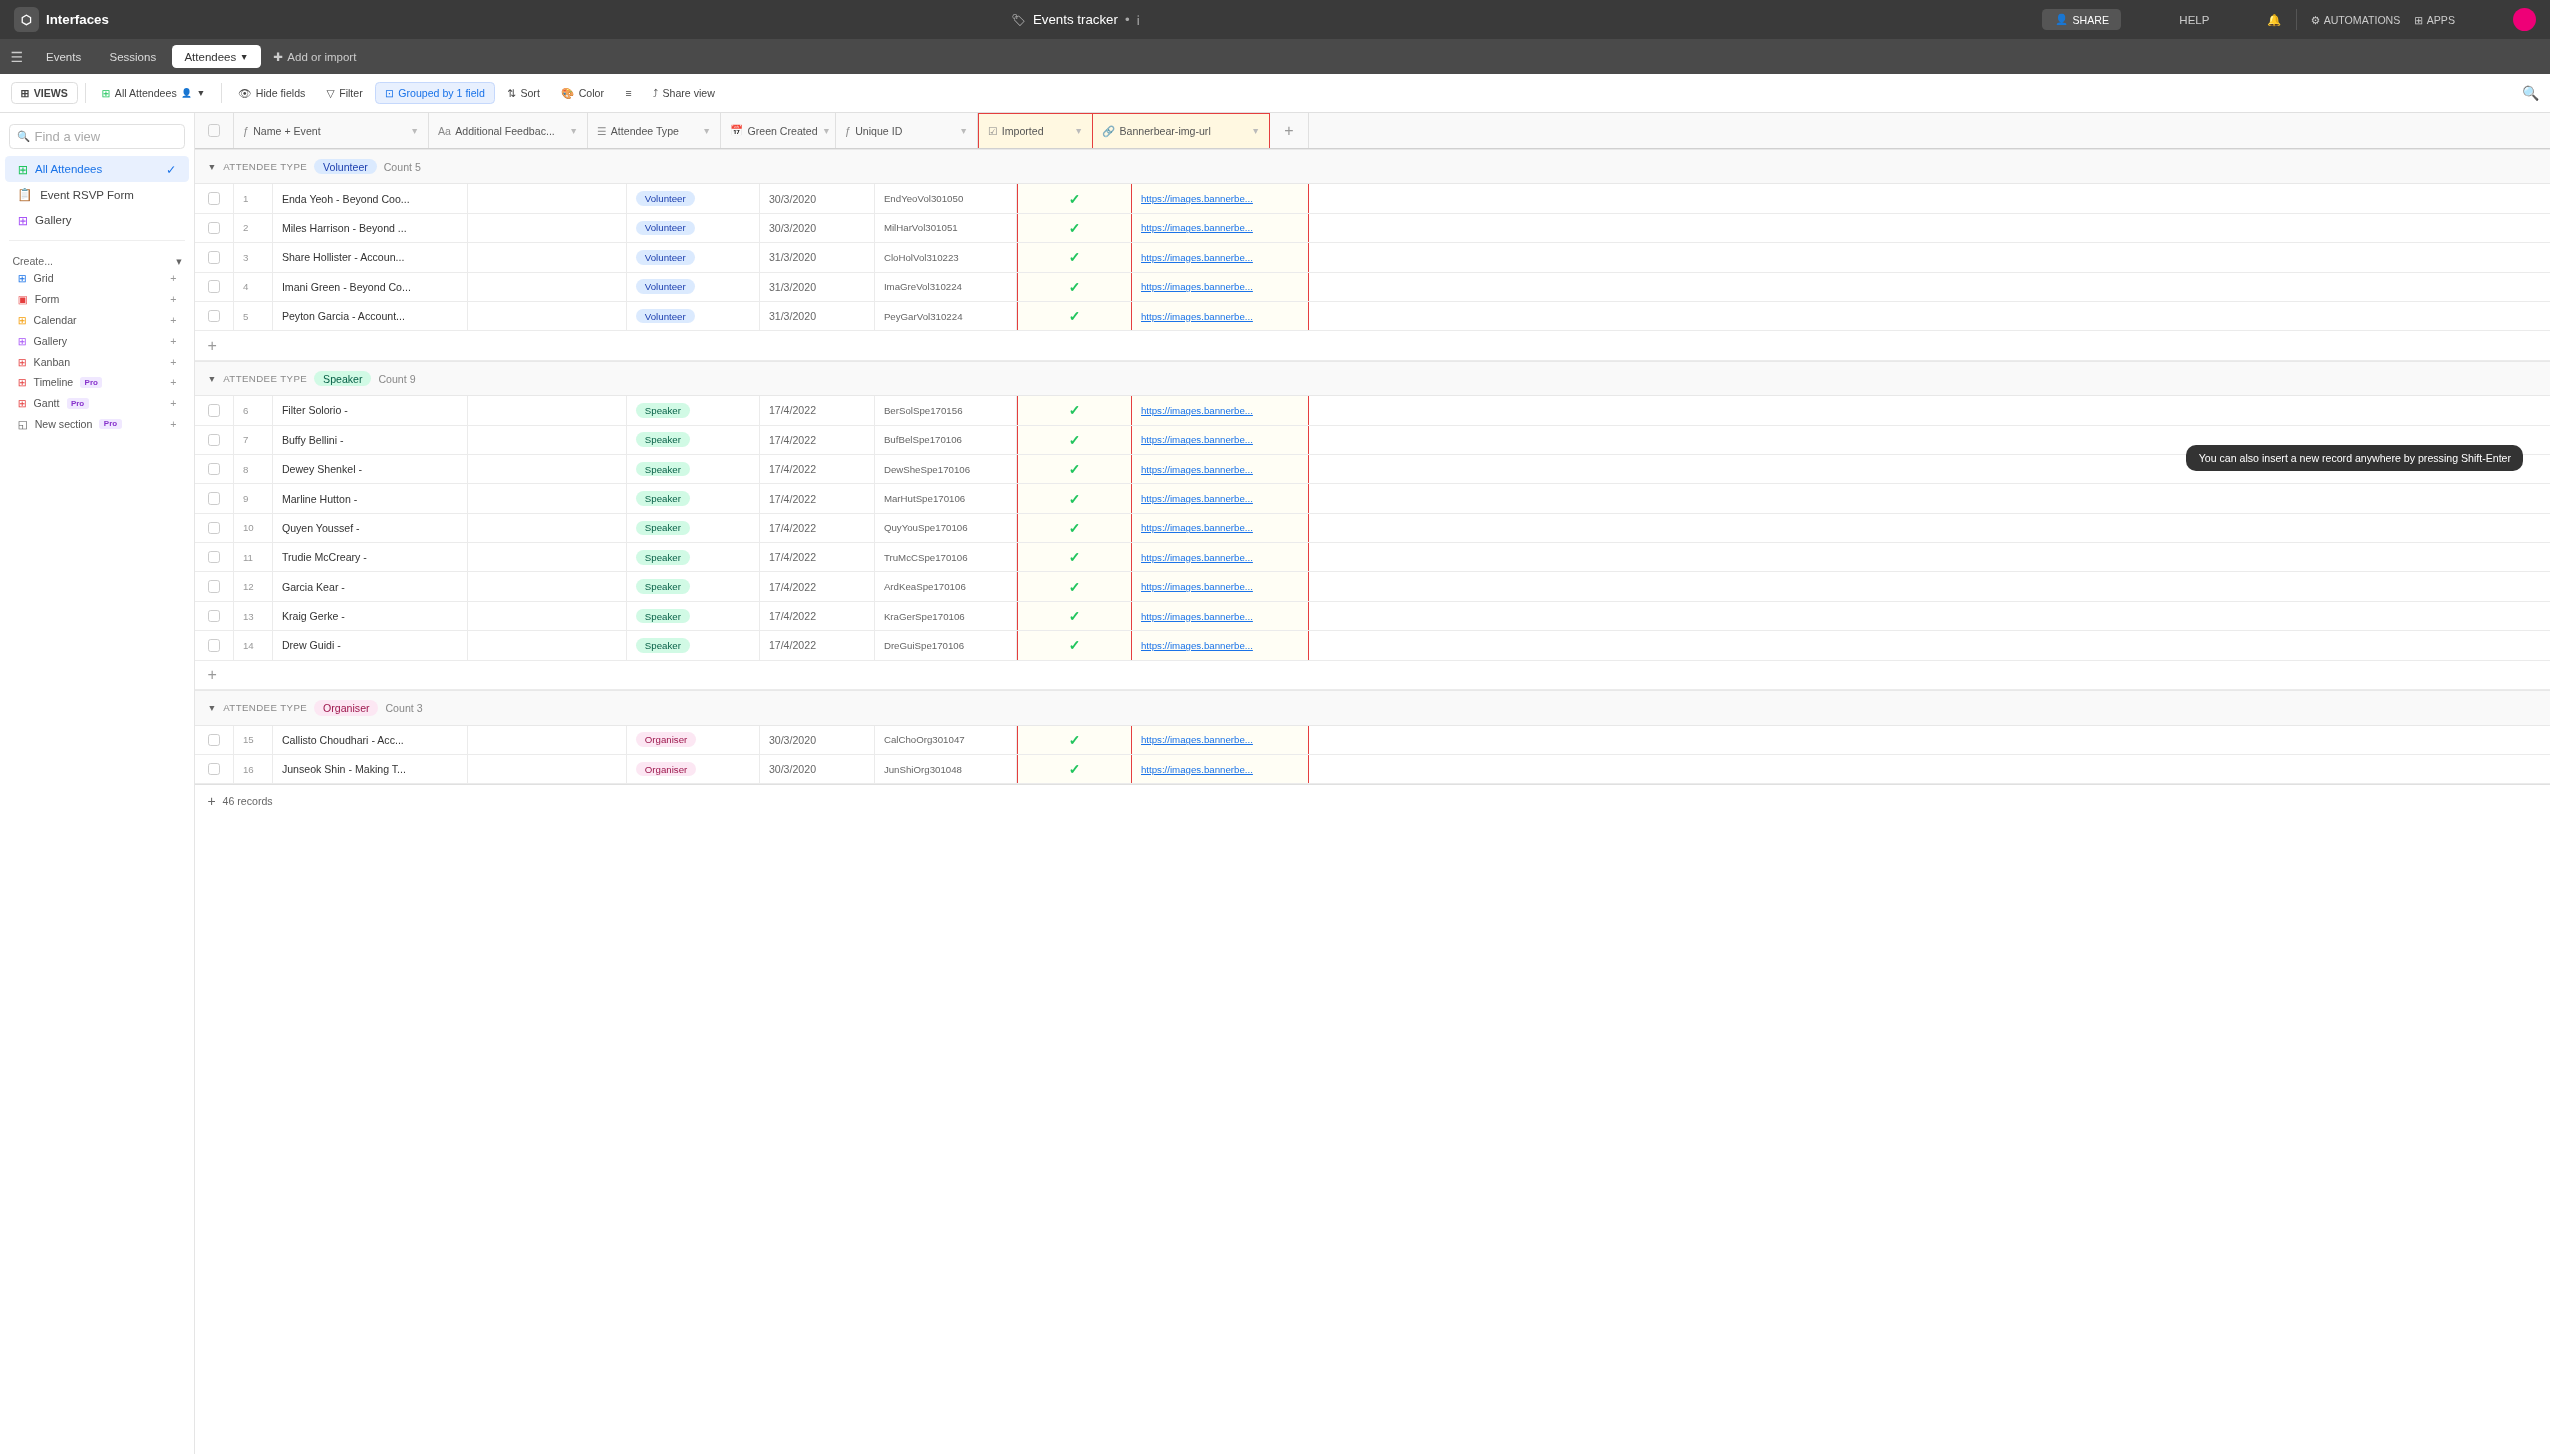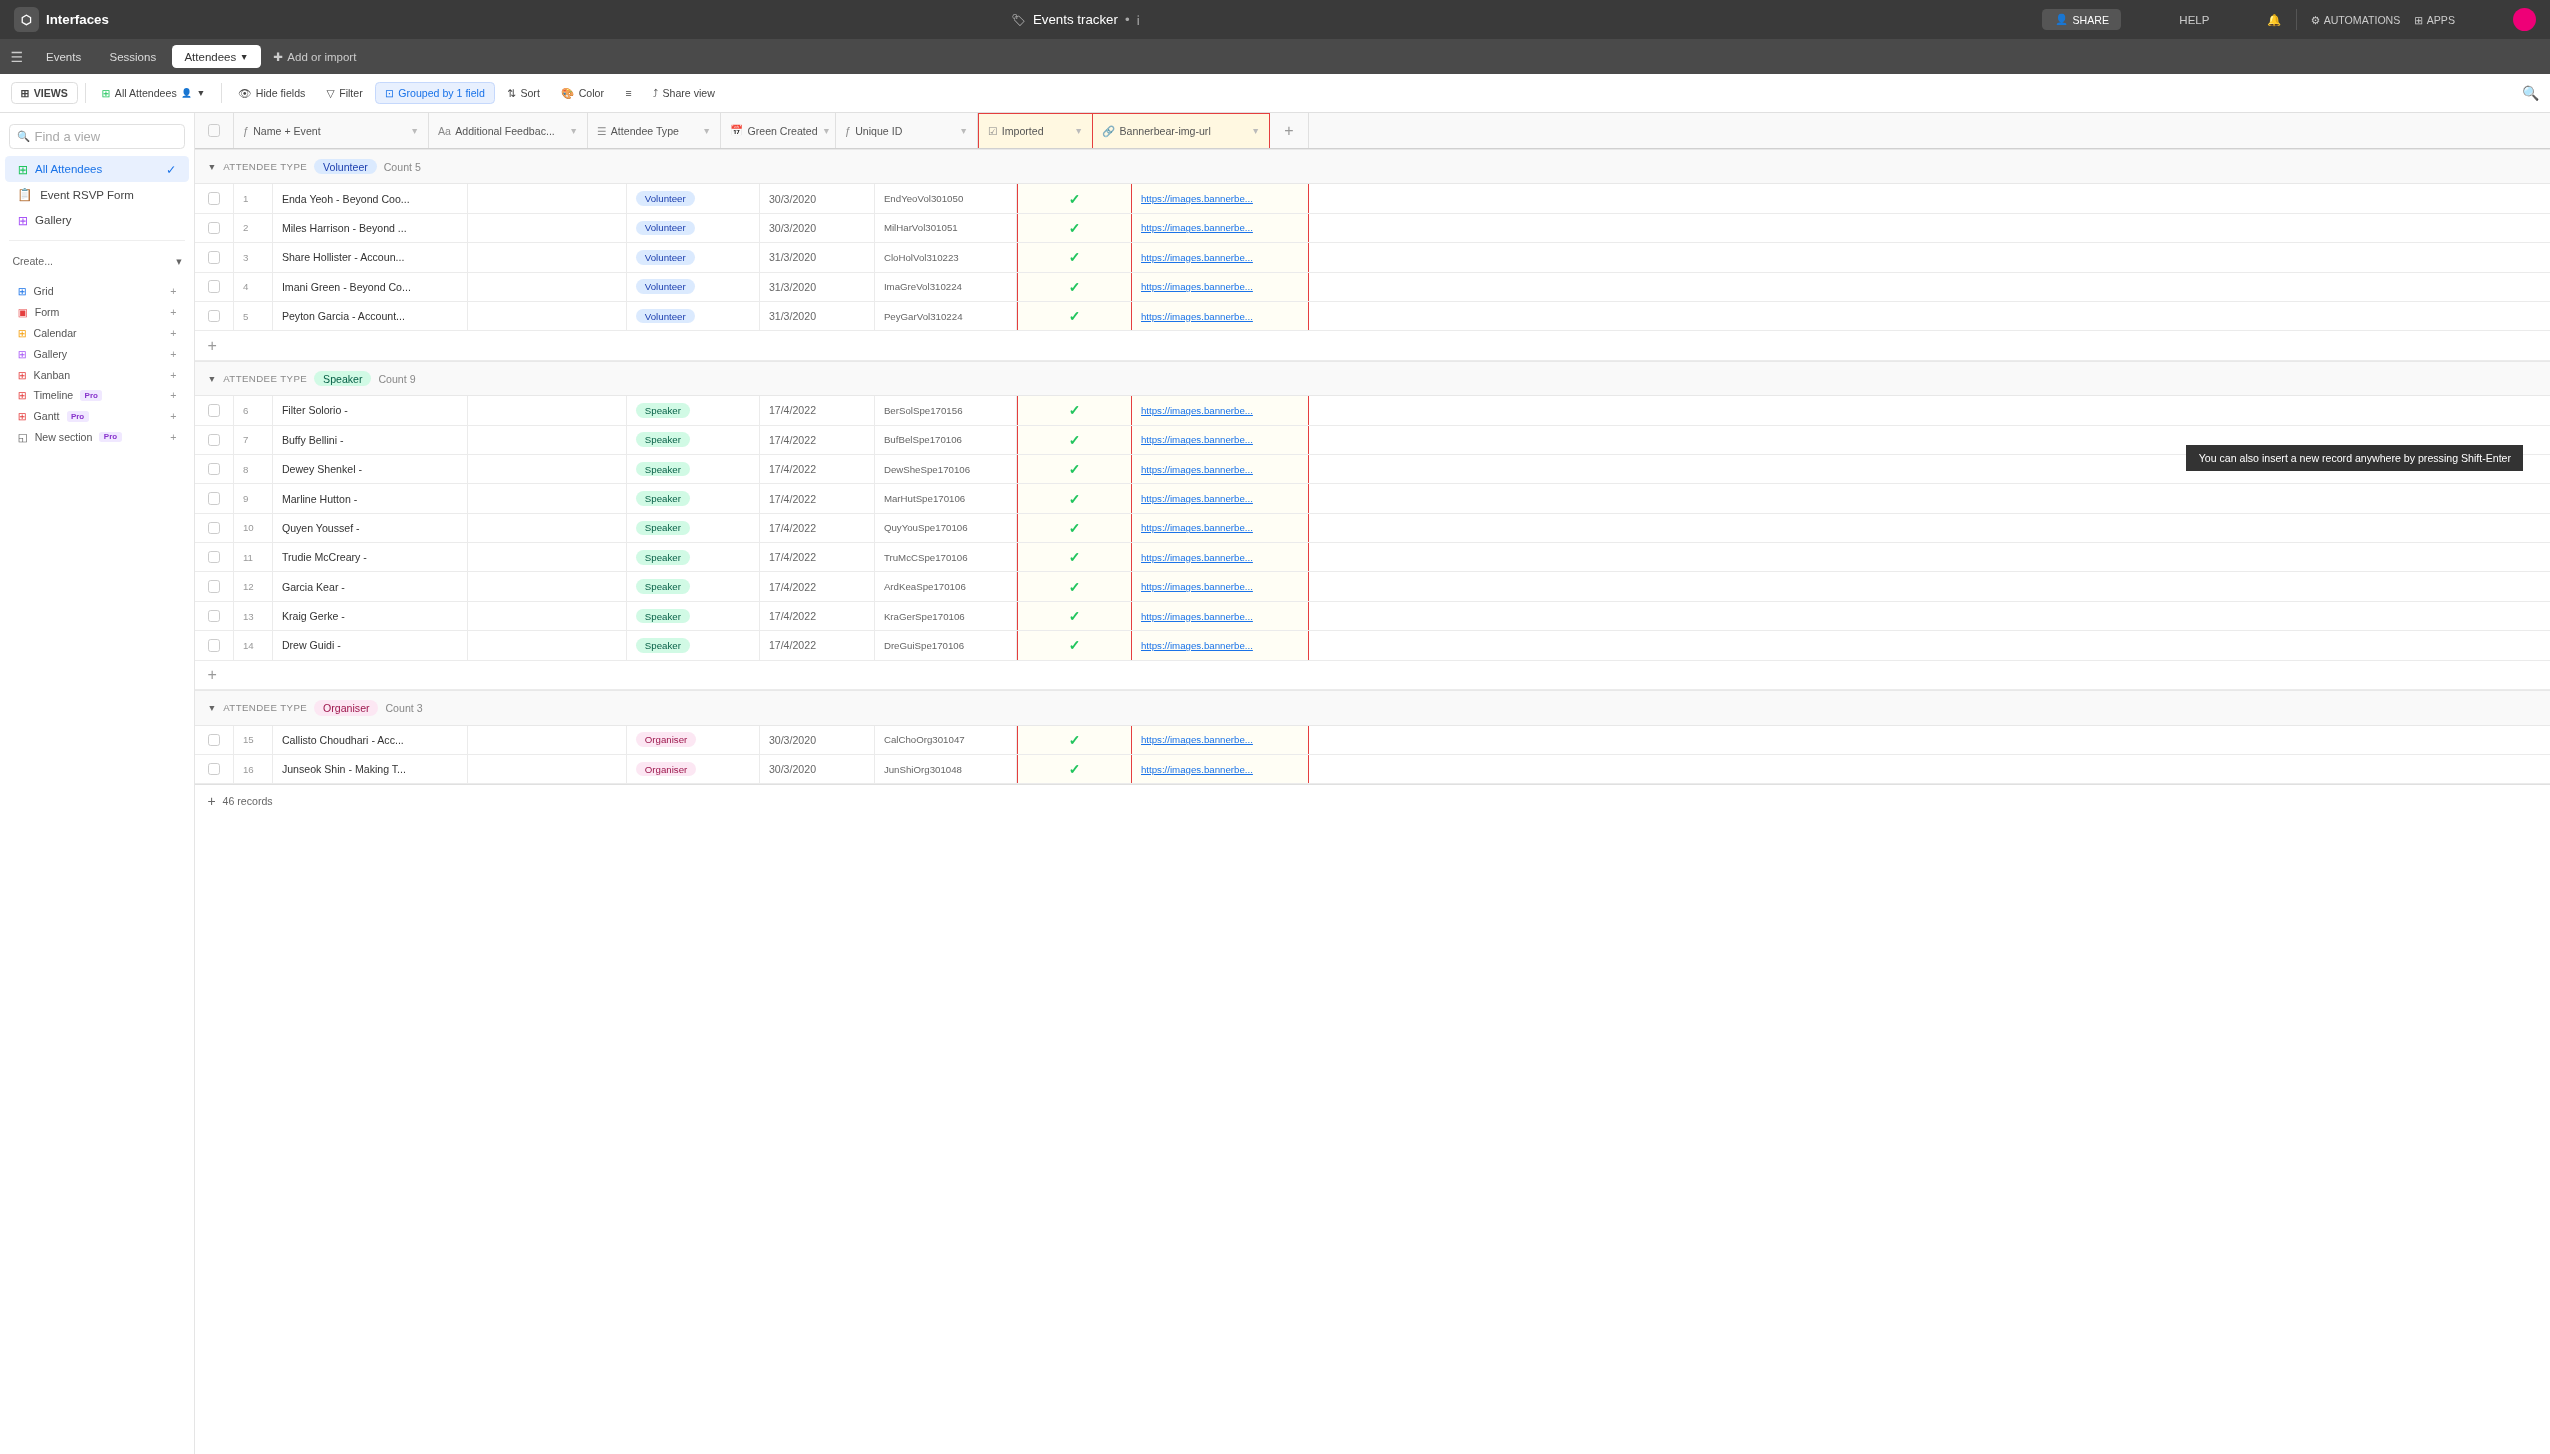--- a/index.html
+++ b/index.html
@@ -50,21 +50,21 @@
 
     
     .sidebar { width: 195px; background: #fff; border-right: 0.9px solid #e5e5e5; display: flex; flex-direction: column; padding: 10.6px 0; overflow-y: auto; }
     .sidebar-search { margin: 0 8.9px 7px; padding: 4.4px 7px; border: 0.9px solid #e0e0e0; border-radius: 4.4px; font-size: 10.6px; color: #999; display: flex; align-items: center; gap: 4.4px; }
     .sidebar-item { display: flex; align-items: center; gap: 7px; padding: 5.3px 12.4px; cursor: pointer; font-size: 11.5px; color: #444; border-radius: 4.4px; margin: 0 5.3px; }
     .sidebar-item.active { background: #e8f0fe; color: #1a73e8; font-weight: 500; }
     .sidebar-item .check-icon { margin-left: auto; color: #1a73e8; font-size: 12.4px; }
     .sidebar-icon { font-size: 12.4px; }
     .sidebar-section-divider { height: 0.9px; background: #eee; margin: 7px 8.9px; }
     .create-section { padding: 7px 12.4px; }
-    .create-header { display: flex; align-items: center; justify-content: space-between; color: #666; font-size: 10.6px; cursor: pointer; margin-bottom: 14px; }
+    .create-header { display: flex; align-items: center; justify-content: space-between; color: #666; font-size: 10.6px; cursor: pointer; margin-bottom: 1px; }
     .create-item { display: flex; align-items: center; gap: 7px; padding: 4.4px 5.3px; font-size: 10.6px; color: #555; cursor: pointer; border-radius: 3.5px; }
     .create-item .add-icon { margin-left: auto; color: #999; }
     .pro-badge { font-size: 8px; background: #f0e8ff; color: #8833cc; padding: 0.9px 4.4px; border-radius: 2.7px; font-weight: 600; }
 
     
     .grid-area { flex: 1; overflow: auto; background: #fff; position: relative; }
 
     
     .table-wrapper { min-width: 100%; }
     .table-header { display: flex; align-items: stretch; border-bottom: 1.8px solid #d0d0d0; background: #f9f9f9; position: sticky; top: 0; z-index: 10; }
@@ -106,21 +106,21 @@
     .badge-speaker { background: #d1fae5; color: #065f46; }
     .badge-organiser { background: #fce7f3; color: #9d174d; }
 
     .check-green { color: #22c55e; font-size: 14px; font-weight: bold; }
     .link-text { color: #1a73e8; font-size: 9.7px; text-decoration: underline; cursor: pointer; overflow: hidden; text-overflow: ellipsis; }
 
     .add-row { display: flex; align-items: center; padding: 5.3px 12.4px; color: #999; font-size: 16px; cursor: pointer; border-bottom: 0.9px solid #ebebeb; }
 
     
     .tooltip-bar {
-      position: absolute; background: #333; color: #fff; padding: 7px 12.4px; border-radius: 0;
+      position: absolute; background: #333; color: #fff; padding: 7px 12.4px; border-radius: 10px;
       font-size: 10.6px; white-space: nowrap; z-index: 100;
       top: 332px; right: 26.6px;
     }
 
     
     .bottom-bar { height: 32px; background: #fff; border-top: 0.9px solid #e0e0e0; display: flex; align-items: center; padding: 0 12.4px; font-size: 10.6px; color: #666; }
 
     .checkbox { width: 12.4px; height: 12.4px; border: 1.3px solid #ccc; border-radius: 2.7px; }
   </style>
 </head>

